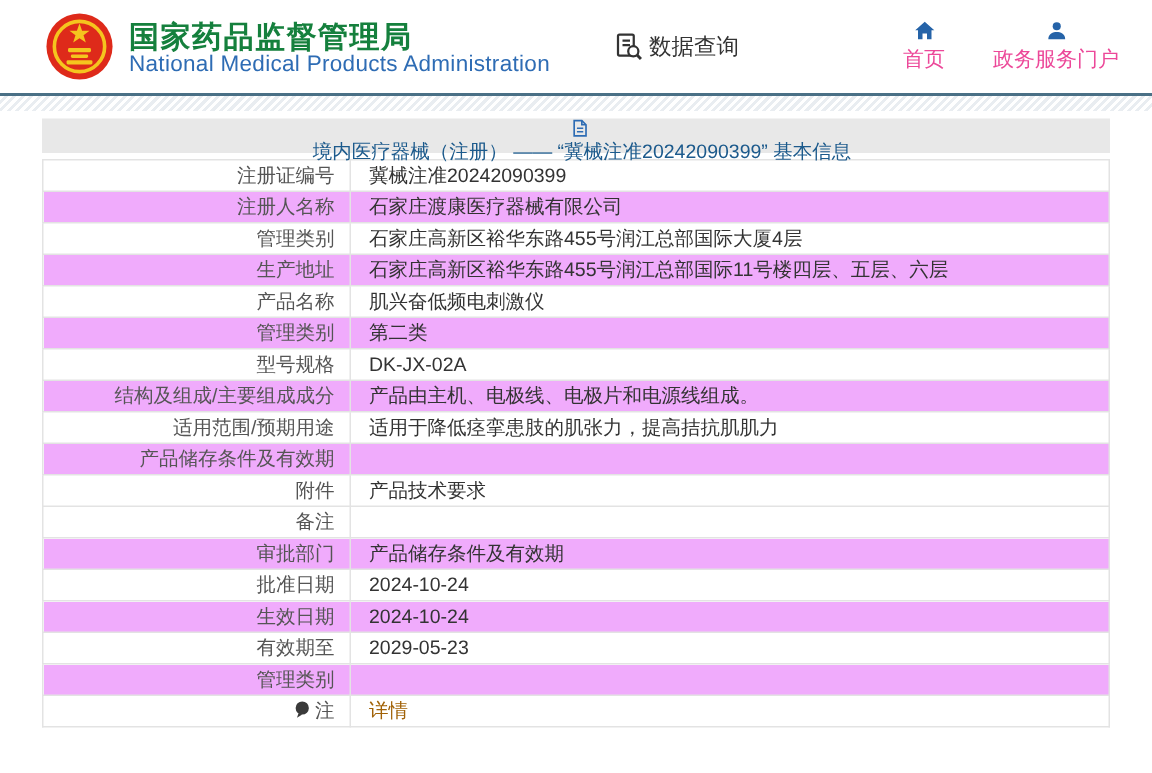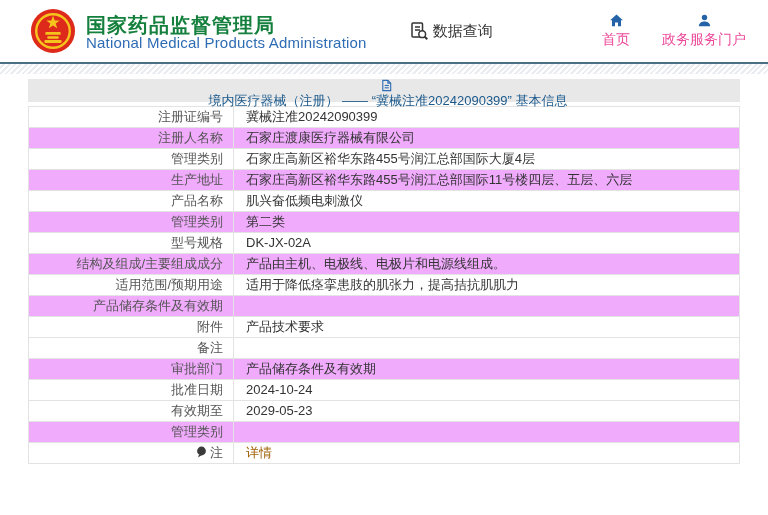--- a/index.html
+++ b/index.html
@@ -256,20 +256,24 @@
   <tr class="alt">
     <th class="label-cell">审批部门</th>
     <td class="value-cell">产品储存条件及有效期</td>
   </tr>
 
   <tr>
     <th class="label-cell">批准日期</th>
     <td class="value-cell">2024-10-24</td>
   </tr>
 
+  <tr class="alt">
+    <th class="label-cell">生效日期</th>
+    <td class="value-cell">2024-10-24</td>
+  </tr>
 
   <tr>
     <th class="label-cell">有效期至</th>
     <td class="value-cell">2029-05-23</td>
   </tr>
 
   <tr class="alt">
     <th class="label-cell">管理类别</th>
     <td class="value-cell"></td>
   </tr>

